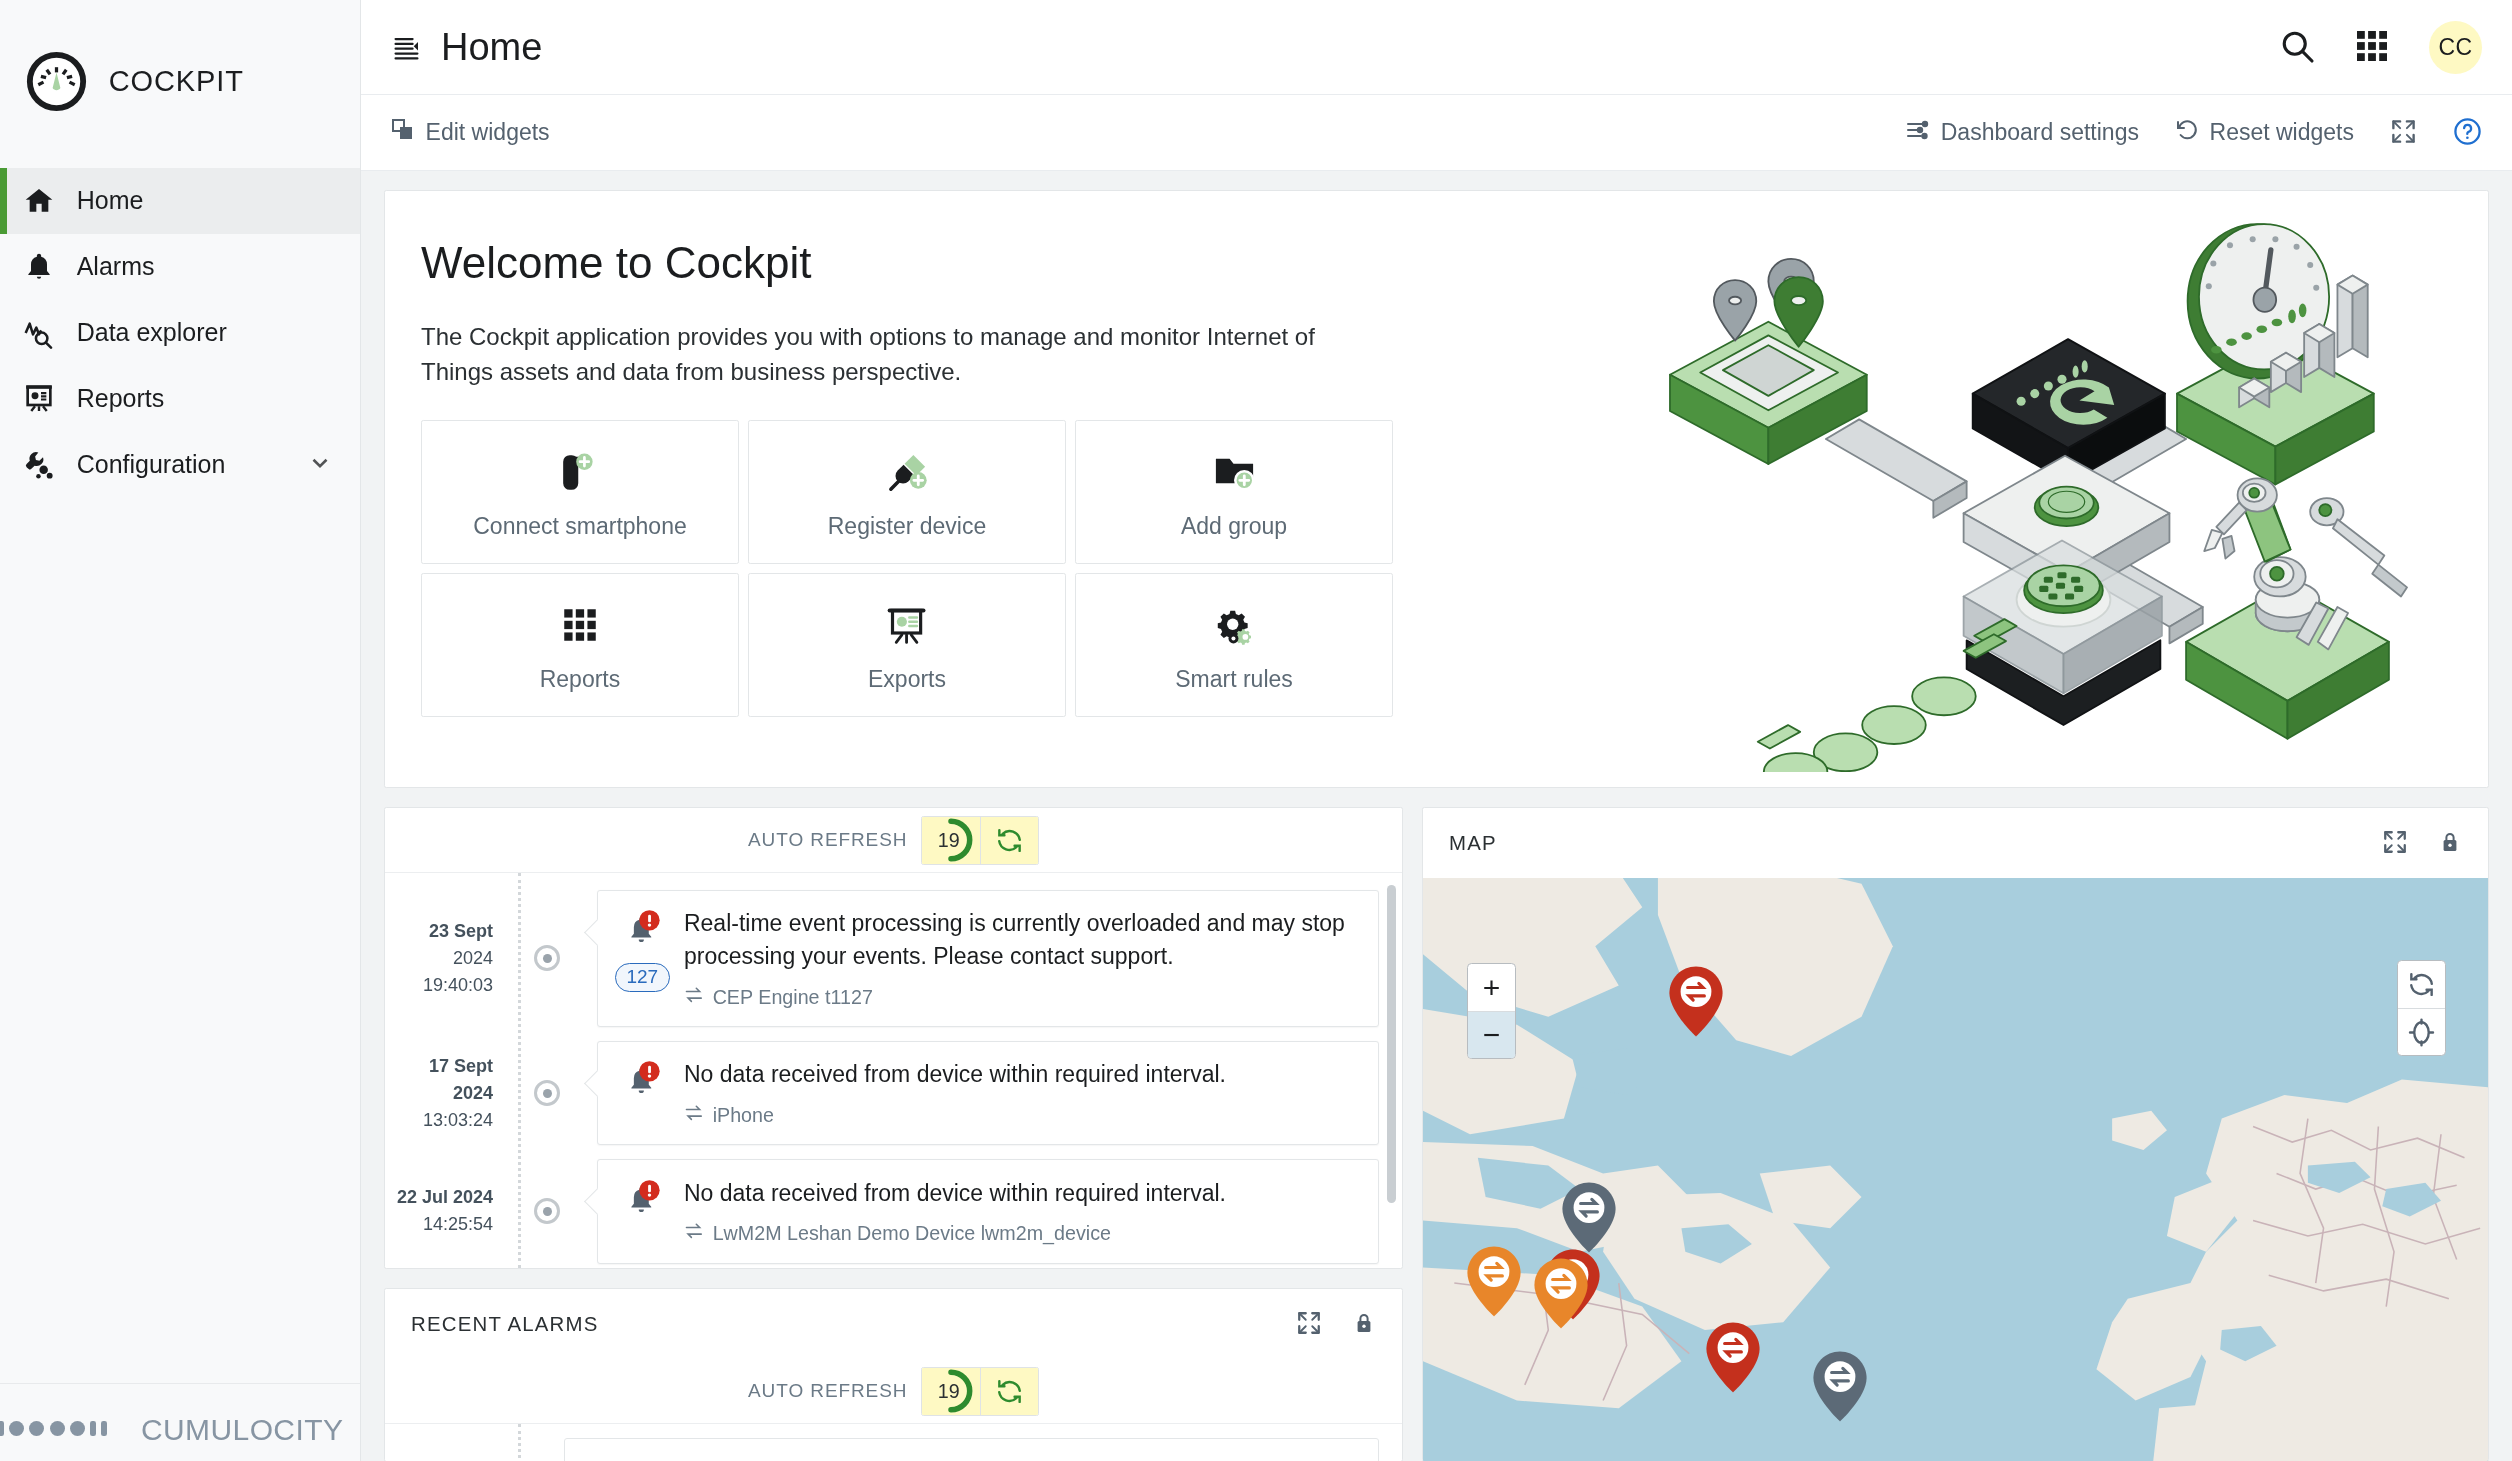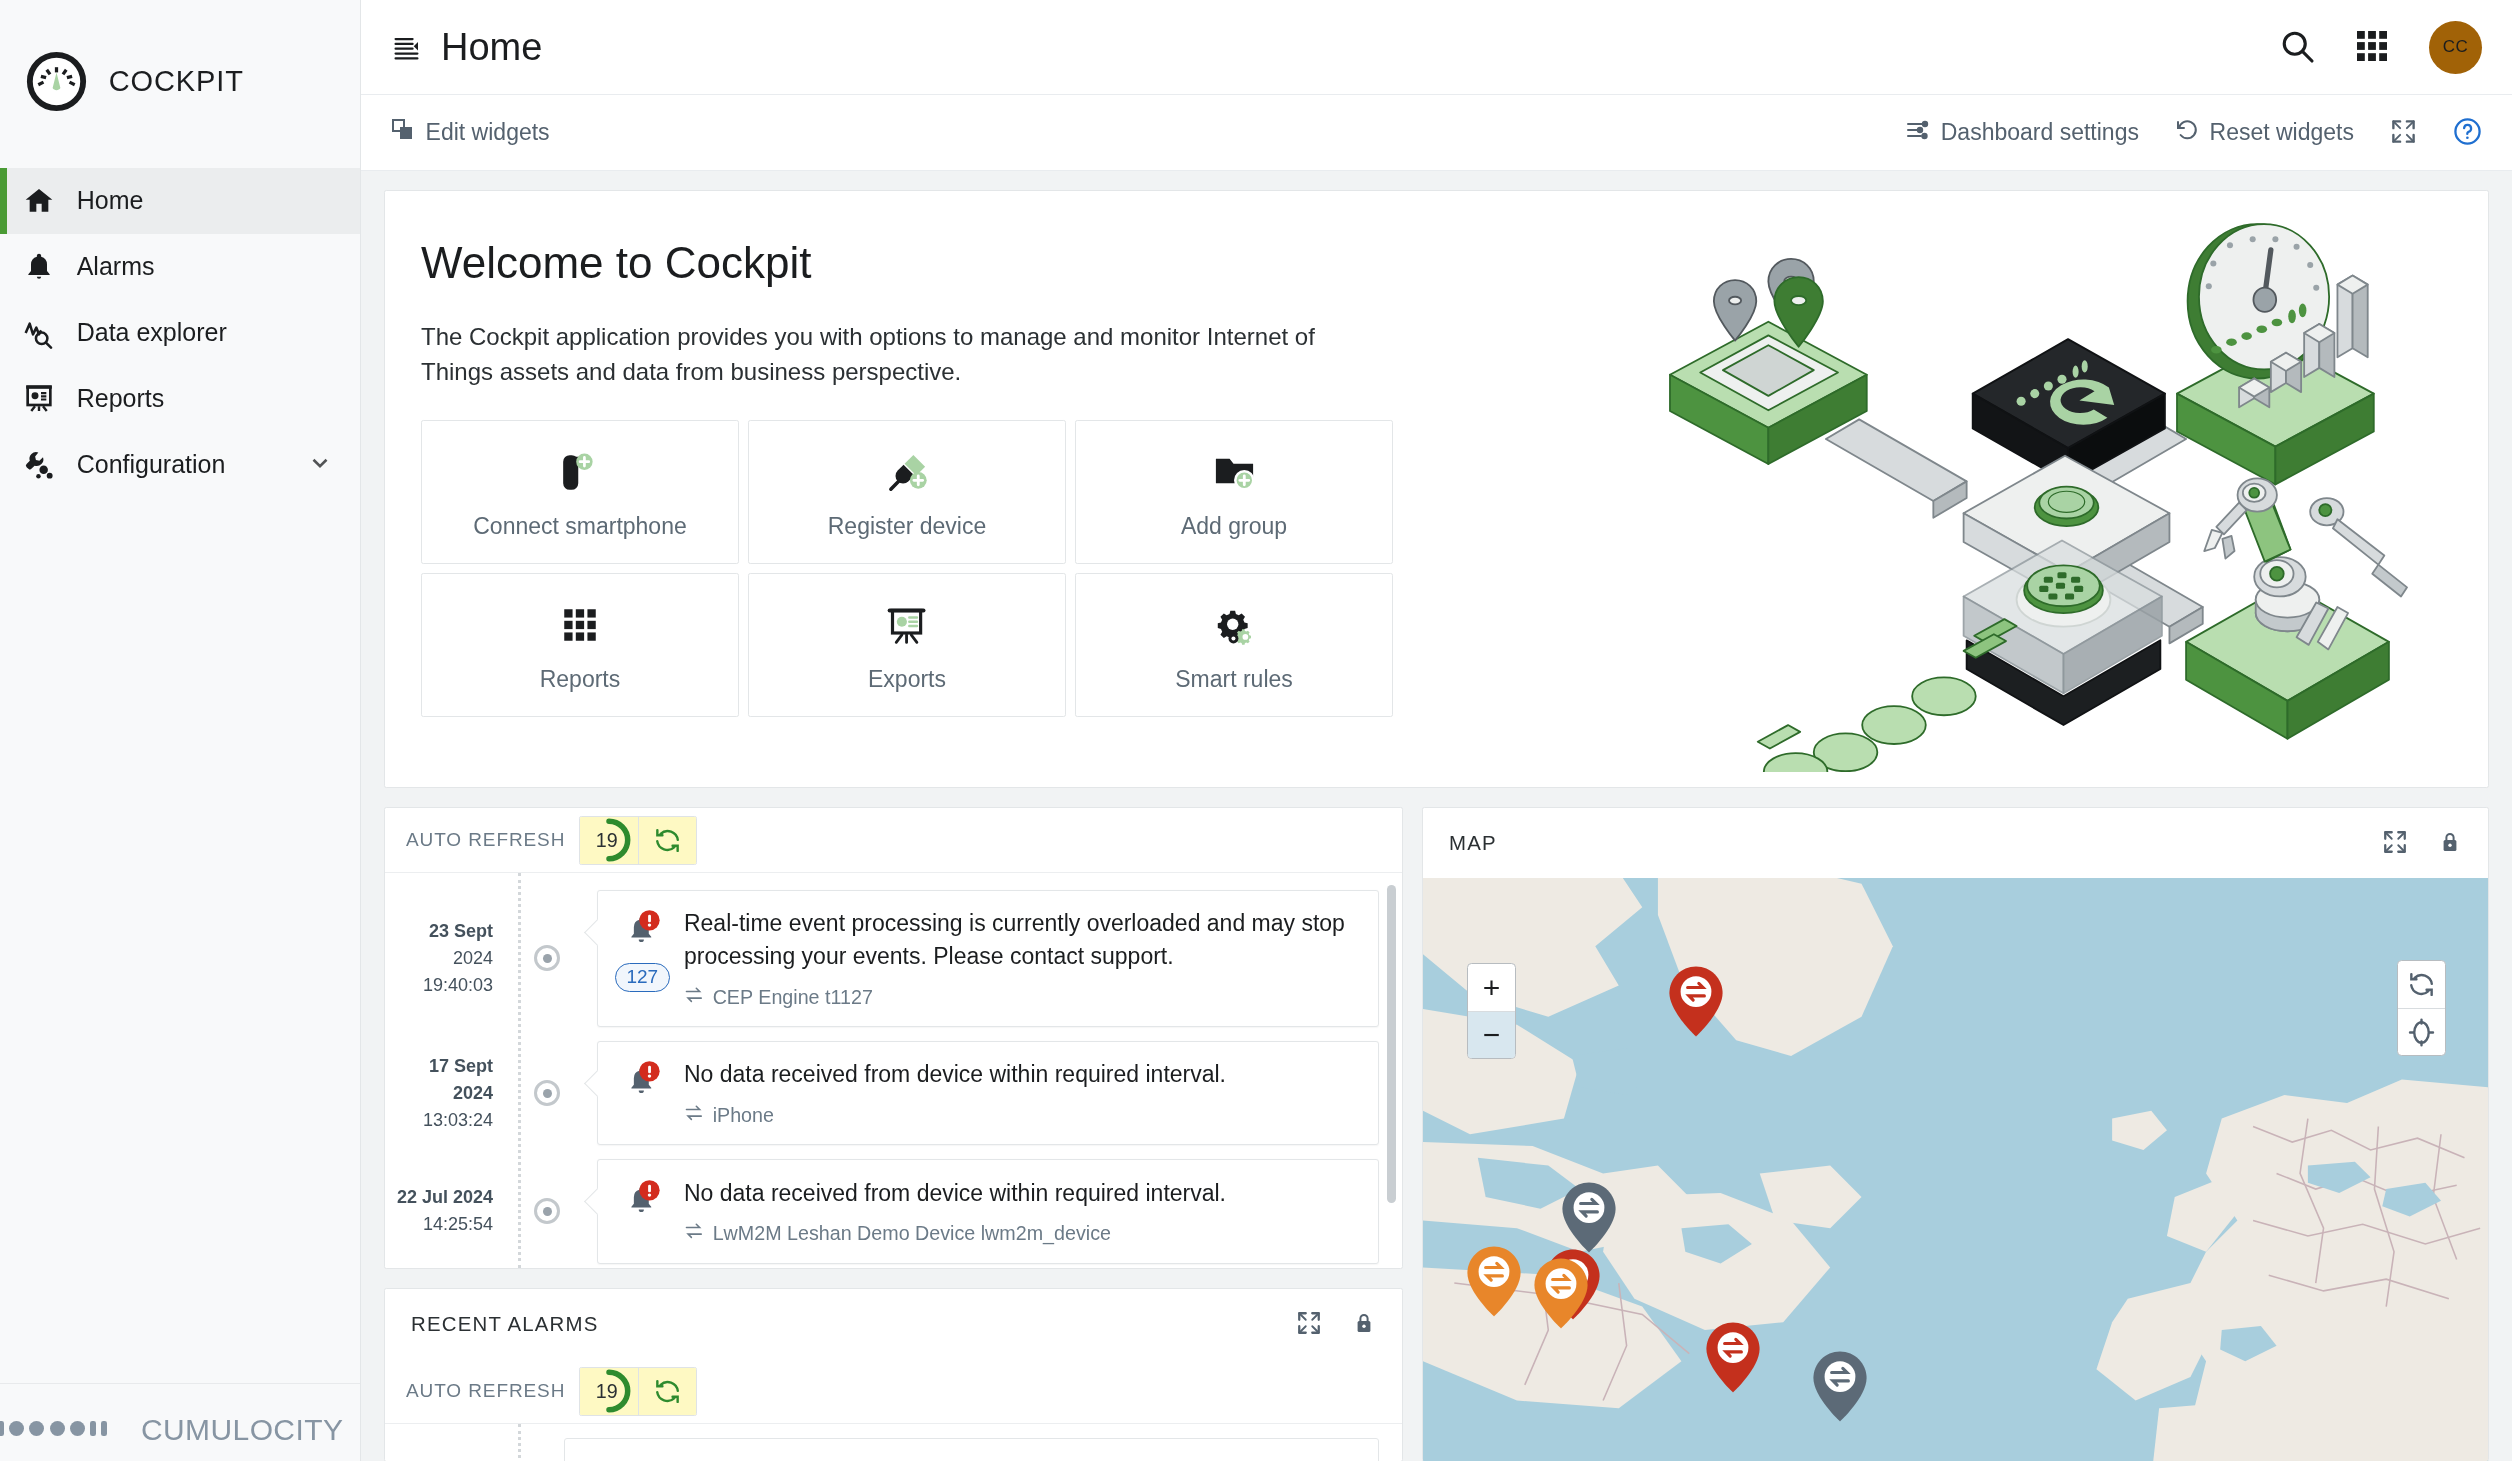--- a/index.html
+++ b/index.html
@@ -50,23 +50,23 @@
   
   .main { flex: 1; display: flex; flex-direction: column; height: 1462px; background: #fff; min-width: 0; }
   .topbar {
     height: 95px; display: flex; align-items: center;
     border-bottom: 0.8px solid #e9ecef; padding: 0 30px 0 23px; flex: 0 0 95px;
   }
   .collapse-btn { width: 45px; display: flex; align-items: center; justify-content: center; cursor: pointer; }
   .page-title { font-size: 38px; color: #1b1d1f; margin-left: 12px; font-weight: 400; }
   .topbar-right { margin-left: auto; display: flex; align-items: center; gap: 39px; }
   .avatar {
-    width: 53px; height: 53px; border-radius: 50%; background: #a16207;
+    width: 53px; height: 53px; border-radius: 50%; background: #fef9c3;
     display: flex; align-items: center; justify-content: center;
-    font-size: 17px; color: #1b1d1f; letter-spacing: 0.4px;
+    font-size: 23px; color: #1b1d1f; letter-spacing: 0.4px;
   }
 
   .subbar {
     height: 76px; flex: 0 0 76px; display: flex; align-items: center;
     border-bottom: 0.8px solid #e9ecef; padding: 0 30px 0 30px; background: #fff;
   }
   .subbar-btn {
     display: flex; align-items: center; gap: 10.6px; color: #54616e;
     font-size: 23px; cursor: pointer;
   }
@@ -98,21 +98,21 @@
   
   .widget-row { display: flex; gap: 19px; flex: 1; min-height: 0; }
   .col-left { width: 1019px; flex: 0 0 1019px; display: flex; flex-direction: column; gap: 19px; }
   .col-right { flex: 1; min-width: 0; display: flex; flex-direction: column; }
 
   .widget { background: #fff; border: 0.8px solid #e3e6e8; border-radius: 2.3px; display: flex; flex-direction: column; overflow: hidden; }
   .widget-head { height: 70px; flex: 0 0 70px; display: flex; align-items: center; padding: 0 26px; }
   .widget-title { font-size: 20.4px; letter-spacing: 1.2px; color: #2b3033; }
   .widget-head-actions { margin-left: auto; display: flex; align-items: center; gap: 30px; }
 
-  .refresh-bar { height: 65px; flex: 0 0 65px; display: flex; align-items: center; justify-content: flex-start; padding: 0 21px; border-bottom: 0.8px solid #eceef0; }
+  .refresh-bar { height: 65px; flex: 0 0 65px; display: flex; align-items: center; justify-content: center; padding: 0 21px; border-bottom: 0.8px solid #eceef0; }
   .auto-refresh-lbl { font-size: 19px; letter-spacing: 0.9px; color: #6b7a87; margin-right: 13.6px; }
   .refresh-group { display: flex; border: 0.8px solid #dfe3e6; border-radius: 2.3px; overflow: hidden; }
   .rg-cell { width: 58px; height: 47px; display: flex; align-items: center; justify-content: center; background: #fef9c3; cursor: pointer; }
   .rg-cell + .rg-cell { border-left: 0.8px solid #dfe3e6; }
   .countdown { position: relative; width: 47px; height: 47px; display: flex; align-items: center; justify-content: center; }
   .countdown span { font-size: 19.7px; color: #2b3033; position: relative; z-index: 2; margin-right: 4.5px; }
 
   
   .alarm-list { flex: 1; position: relative; overflow: hidden; padding: 16.7px 0 0 0; }
   .timeline-line { position: absolute; left: 133px; top: 0; bottom: 0; width: 0; border-left: 3px dotted #d3d7da; }

